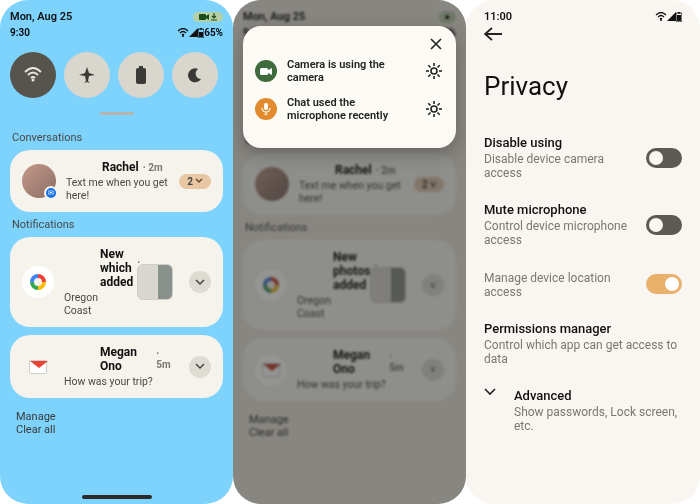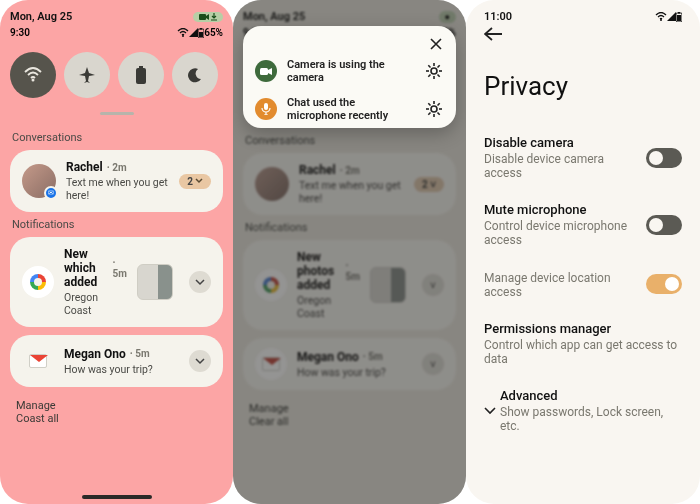--- a/index.html
+++ b/index.html
@@ -1,53 +1,53 @@
 <!DOCTYPE html>
 <html><head>
 <meta charset="utf-8">
 <style>
   * { box-sizing: border-box; margin: 0; padding: 0; font-family: -apple-system, Roboto, "Segoe UI", Arial, sans-serif; }
   html, body { width: 700px; height: 504px; overflow: hidden; background:#fff; }
   .wrap { display:flex; width:700px; height:504px; }
   .phone { height:504px; position:relative; overflow:hidden; flex-shrink:0; }
   
-  .p1 { width:233px; background:#fca5a5; border-top-left-radius:28px; border-bottom-left-radius:28px; border-top-right-radius:28px; border-bottom-right-radius:28px; padding:10px 10px 0 10px; display:flex; flex-direction:column; }
+  .p1 { width:233px; background:#7dd3fc; border-top-left-radius:28px; border-bottom-left-radius:28px; border-top-right-radius:28px; border-bottom-right-radius:28px; padding:10px 10px 0 10px; display:flex; flex-direction:column; }
   .status-row { display:flex; align-items:center; justify-content:space-between; font-size:11px; font-weight:600; color:#111; }
   .status-icons { display:flex; align-items:center; font-size:10px; }
   .pill { background:#b7cfa6; border-radius:10px; padding:1px 6px; display:inline-flex; align-items:center; gap:2px; font-size:9px; }
   .sub-row { display:flex; align-items:center; justify-content:space-between; font-size:10px; font-weight:600; margin-top:4px; }
   .qs-row { display:flex; gap:8px; margin-top:14px; }
   .qs { width:46px; height:46px; border-radius:23px; background:#d9d6ce; display:flex; align-items:center; justify-content:center; font-size:16px; color:#222; }
   .qs.active { background:#56544c; color:#e9e6de; }
   .handle { width:34px; height:3px; background:#b7b4ab; border-radius:2px; margin:14px auto 10px; }
   .sec-title { font-size:11px; color:#4a4a46; margin:6px 2px 6px; }
   .card { background:#f5f3ec; border-radius:20px; padding:10px 12px; display:flex; align-items:center; gap:10px; position:relative; }
   .avatar { width:34px; height:34px; border-radius:50%; background:linear-gradient(135deg,#c59a8a,#8a6d64); position:relative; flex-shrink:0; }
   .avatar-badge { position:absolute; bottom:-2px; right:-2px; width:14px; height:14px; border-radius:50%; background:#1a73e8; border:2px solid #f5f3ec; display:flex; align-items:center; justify-content:center; color:#fff; font-size:7px; }
   .notif-body { flex:1; min-width:0; }
-  .notif-title { font-size:12px; font-weight:700; color:#111; display:flex; align-items:center; gap:4px; }
+  .notif-title { font-size:12px; font-weight:700; color:#111; display:flex; align-items:center; gap:4px;margin-left:36px; }
   .notif-meta { font-size:10px; color:#7a786f; font-weight:700; }
   .notif-text { font-size:10.5px; color:#4a4a46; margin-top:2px; }
   .badge { background:#e9c7a3; color:#444; font-size:10px; font-weight:700; border-radius:12px; padding:2px 8px; display:inline-flex; align-items:center; gap:2px; }
   .thumb { width:36px; height:36px; border-radius:6px; background:linear-gradient(90deg,#d8d6cf 60%,#89918c 60%); flex-shrink:0; border:1px solid #cfcdc4; }
   .expander { width:22px; height:22px; border-radius:50%; background:#dedbd2; display:flex; align-items:center; justify-content:center; font-size:10px; color:#444; flex-shrink:0; margin-left:6px; }
   .icon-circle { width:32px; height:32px; flex-shrink:0; display:flex; align-items:center; justify-content:center; border-radius:50%; background:#fff; font-size:14px; }
   .photos-icon { background:conic-gradient(#ea4335 0 90deg,#fbbc04 90deg 180deg,#34a853 180deg 270deg,#4285f4 270deg 360deg); width:16px; height:16px; border-radius:50%; position:relative; }
   .photos-icon::after { content:""; position:absolute; inset:4px; background:#f5f3ec; border-radius:50%; }
   .gmail-m { width:18px; height:14px; background:linear-gradient(#fff,#fff); border:1px solid #d0cfc7; position:relative; border-radius:2px; }
   .gmail-m::after{ content:""; position:absolute; left:0; right:0; top:0; height:0; border-left:9px solid transparent; border-right:9px solid transparent; border-top:7px solid #ea4335; }
   .footer-row { display:flex; justify-content:space-between; margin:12px 6px 0; font-size:11px; color:#3a3a36;flex-direction:column; }
   .nav-bar { margin-top:auto; height:14px; display:flex; justify-content:center; align-items:center; }
   .nav-pill { width:70px; height:4px; border-radius:2px; background:#2a2a28; }
   
   .p2 { width:233px; position:relative; }
   .p2-bg { position:absolute; inset:0; background:#e9e6de; filter:brightness(0.78); padding:10px; border-radius:28px; }
   .scrim { position:absolute; inset:0; background:rgba(40,40,36,0.32); border-radius:28px; }
   .dim .card, .dim .sec-title, .dim .footer-row, .dim .status-row, .dim .sub-row, .dim .qs-row, .dim .handle { filter:blur(1.2px) grayscale(0.3); }
-  .popup { position:absolute; top:26px; left:10px; right:10px; background:#fbfaf5; border-radius:18px; box-shadow:0 6px 18px rgba(0,0,0,.25); padding:10px 10px 0; }
+  .popup { position:absolute; top:26px; left:10px; right:10px; background:#fbfaf5; border-radius:18px; box-shadow:0 6px 18px rgba(0,0,0,.25); padding:10px 10px 20px; }
   .popup-row { display:flex; align-items:center; gap:10px; padding:6px 2px; }
   .popup-icon { width:22px; height:22px; border-radius:50%; display:flex; align-items:center; justify-content:center; font-size:11px; flex-shrink:0; }
   .popup-icon.cam { background:#3e6a3c; color:#fff; }
   .popup-icon.mic { background:#e28b2e; color:#fff; }
   .popup-text { flex:1; font-size:11px; font-weight:600; color:#222; }
   .popup-gear { width:20px; height:20px; display:flex; align-items:center; justify-content:center; color:#222; font-size:14px; }
   .popup-close { position:absolute; top:8px; right:10px; width:20px; height:20px; display:flex; align-items:center; justify-content:center; font-size:14px; color:#222; }
   
   .p3 { width:234px; background:#f9f6f1; border-radius:28px; padding:10px 18px 0 18px; display:flex; flex-direction:column; }
   .p3 .status-row { font-size:11px; }
@@ -55,21 +55,21 @@
   .back-arrow { font-size:18px; color:#222; }
   .page-title { font-size:26px; font-weight:400; color:#111; margin:30px 0 24px; }
   .setting { padding:10px 0 12px; }
   .setting-head { display:flex; align-items:center; justify-content:space-between; gap:8px; }
   .setting-title { font-size:13px; color:#111; font-weight:500; }
   .setting-sub { font-size:12px; color:#7a786f; margin-top:2px; }
   .toggle { width:36px; height:20px; border-radius:20px; background:#5b5a54; position:relative; flex-shrink:0; }
   .toggle::after { content:""; position:absolute; width:14px; height:14px; border-radius:50%; background:#f9f6f1; top:3px; left:3px; }
   .toggle.on { background:#e9b06a; }
   .toggle.on::after { left:auto; right:3px; background:#fff; }
-  .adv-row { display:flex; align-items:center; gap:4px; }
+  .adv-row { display:flex; gap:18px; }
   .chevron-down { font-size:12px; color:#222; }
   svg { display:block; }
 </style>
 </head>
 <body>
 
 <div class="wrap">
 
   <div class="phone p1">
     <div class="status-row">
@@ -186,21 +186,21 @@
       </div>
       <div class="expander">
         <svg width="10" height="7">
             <path d="M1 1 L5 5 L9 1" stroke="#444" stroke-width="1.5" fill="none"></path>
           </svg>
       </div>
     </div>
 
     <div class="footer-row">
       <span>Manage</span>
-      <span>Coast all</span>
+      <span>Clear all</span>
     </div>
 
     <div class="nav-bar">
         <div class="nav-pill"></div>
       </div>
   </div>
 
   <div class="phone p2">
     <div class="p2-bg dim">
 
@@ -333,21 +333,21 @@
             <path d="M8 1 L1 7 L8 13 M1 7 H18" stroke="#222" stroke-width="1.8" fill="none"></path>
           </svg>
       </span>
     </div>
 
     <div class="page-title">Privacy</div>
 
     <div class="setting">
       <div class="setting-head">
         <div>
-          <div class="setting-title">Disable camera</div>
+          <div class="setting-title">Disable using</div>
           <div class="setting-sub">Disable device camera access</div>
         </div>
         <div class="toggle"></div>
       </div>
     </div>
 
     <div class="setting">
       <div class="setting-head">
         <div>
           <div class="setting-title">Mute microphone</div>

